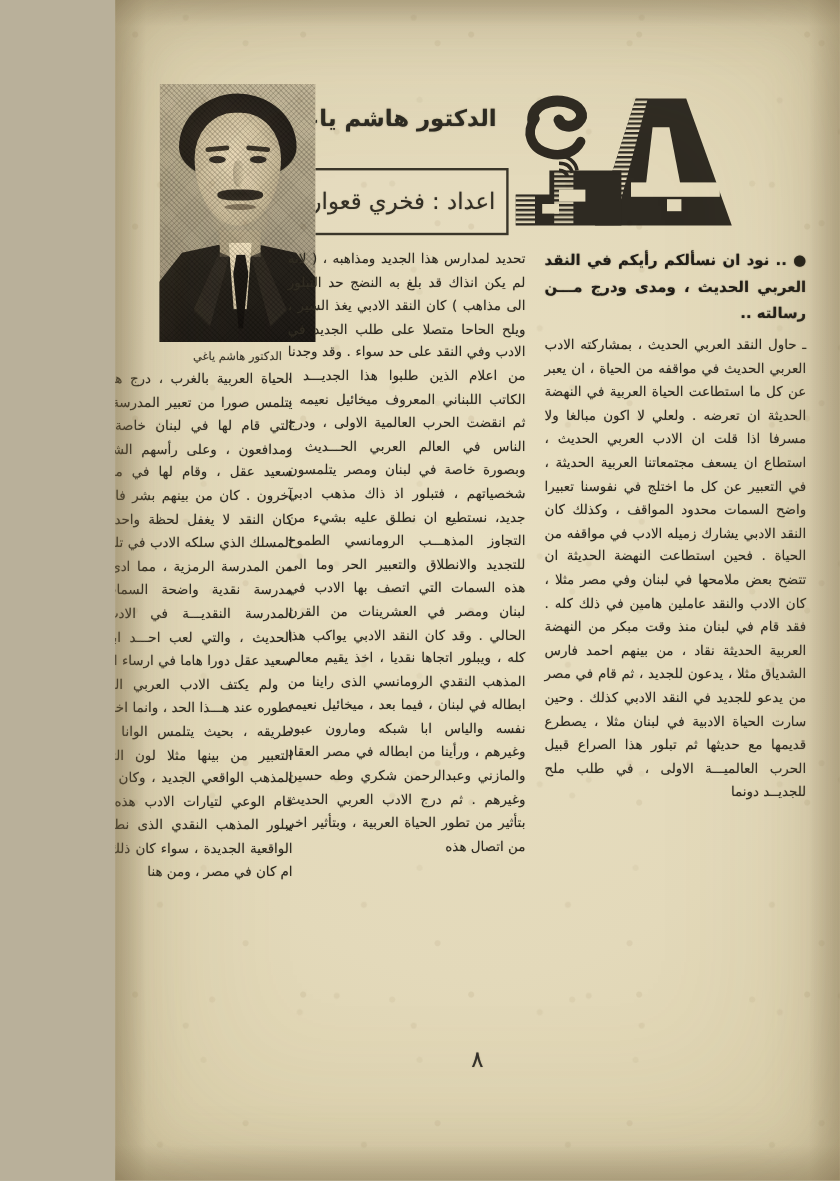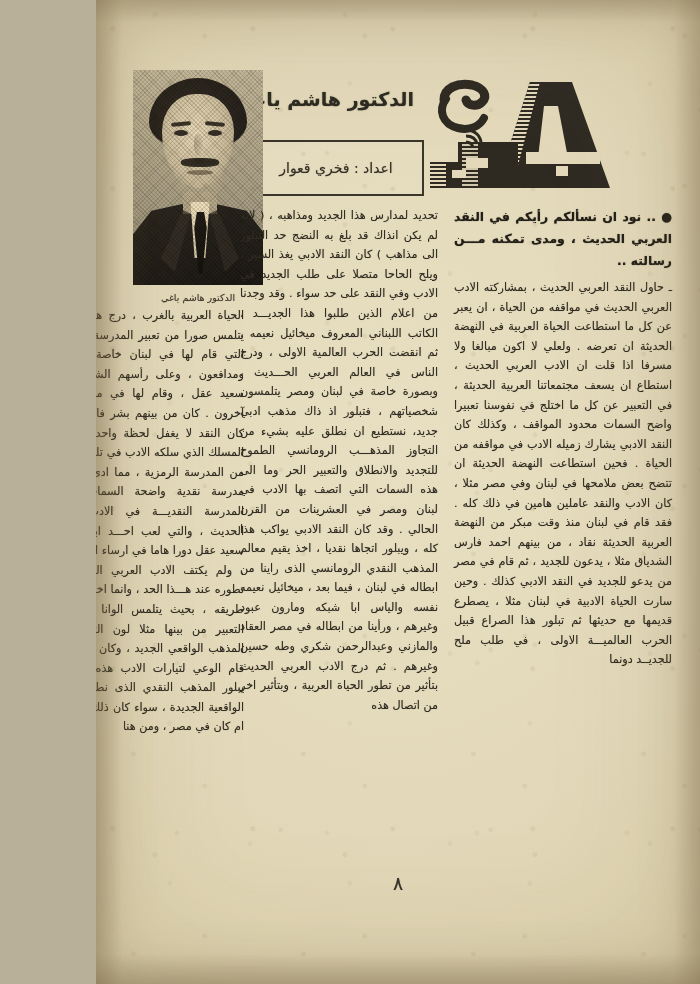--- a/index.html
+++ b/index.html
@@ -51,21 +51,21 @@
     text-shadow:0 0 1.3px rgba(60,52,30,.55);
   }
   .byline-box{
     position:absolute;right:276px;top:140px;
     width:172px;height:52px;
     border:2px solid #3a362a;
     display:flex;align-items:center;justify-content:center;
     background:rgba(233,224,196,.28);
   }
   .byline-box span{
-    font-size:14px;color:#332f25;letter-spacing:.3px;
+    font-size:19px;color:#332f25;letter-spacing:.3px;
     text-shadow:0 0 1px rgba(60,52,30,.45);
   }
   
   .photo-wrap{
     position:absolute;left:37px;top:70px;width:130px;
   }
   .photo{
     width:130px;height:215px;
     position:relative;overflow:hidden;
     background:#cfc6ae;
@@ -210,21 +210,21 @@
       <div class="nose"></div>
       <div class="stache"></div>
       <div class="mouth"></div>
       <div class="chin"></div>
       <div class="halftone"></div>
     </div>
     <div class="photo-caption">الدكتور هاشم ياغي</div>
   </div>
 
   <div class="col col-right">
-    <p class="q-lead">● .. نود ان نسألكم رأيكم في النقد العربي الحديث ، ومدى تمكنه مـــن رسالته .. </p>
+    <p class="q-lead">● .. نود ان نسألكم رأيكم في النقد العربي الحديث ، ومدى ودرج مـــن رسالته .. </p>
     <p>ـ حاول النقد العربي الحديث ، بمشاركته الادب العربي الحديث في مواقفه من الحياة ، ان يعبر عن كل ما استطاعت الحياة العربية في النهضة الحديثة ان تعرضه . ولعلي لا اكون مبالغا ولا مسرفا اذا قلت ان الادب العربي الحديث ، استطاع ان يسعف مجتمعاتنا العربية الحديثة ، في التعبير عن كل ما اختلج في نفوسنا تعبيرا واضح السمات محدود المواقف ، وكذلك كان النقد الادبي يشارك زميله الادب في مواقفه من الحياة . فحين استطاعت النهضة الحديثة ان تتضح بعض ملامحها في لبنان وفي مصر مثلا ، كان الادب والنقد عاملين هامين في ذلك كله . فقد قام في لبنان منذ وقت مبكر من النهضة العربية الحديثة نقاد ، من بينهم احمد فارس الشدياق مثلا ، يدعون للجديد ، ثم قام في مصر من يدعو للجديد في النقد الادبي كذلك . وحين سارت الحياة الادبية في لبنان مثلا ، يصطرع قديمها مع حديثها ثم تبلور هذا الصراع قبيل الحرب العالميـــة الاولى ، في طلب ملح للجديــد دونما</p>
   </div>
 
   <div class="col col-mid">
     <p>تحديد لمدارس هذا الجديد ومذاهبه ، ( لانه لم يكن انذاك قد بلغ به النضج حد التبلور الى مذاهب ) كان النقد الادبي يغذ السير ، ويلح الحاحا متصلا على طلب الجديد في الادب وفي النقد على حد سواء . وقد وجدنا من اعلام الذين طلبوا هذا الجديـــد ، الكاتب اللبناني المعروف ميخائيل نعيمه ، ثم انقضت الحرب العالمية الاولى ، ودرج الناس في العالم العربي الحـــديث ، وبصورة خاصة في لبنان ومصر يتلمسون شخصياتهم ، فتبلور اذ ذاك مذهب ادبي جديد، نستطيع ان نطلق عليه بشيء من التجاوز المذهـــب الرومانسي الطموح للتجديد والانطلاق والتعبير الحر وما الى هذه السمات التي اتصف بها الادب في لبنان ومصر في العشرينات من القرن الحالي . وقد كان النقد الادبي يواكب هذا كله ، ويبلور اتجاها نقديا ، اخذ يقيم معالم المذهب النقدي الرومانسي الذى راينا من ابطاله في لبنان ، فيما بعد ، ميخائيل نعيمه نفسه والياس ابا شبكه ومارون عبود وغيرهم ، ورأينا من ابطاله في مصر العقاد والمازني وعبدالرحمن شكري وطه حسين وغيرهم . ثم درج الادب العربي الحديث بتأثير من تطور الحياة العربية ، وبتأثير اخر من اتصال هذه</p>
   </div>
 
   <div class="col col-left">
     <p>الحياة العربية بالغرب ، درج هـــذا الادب يتلمس صورا من تعبير المدرسة الرمزية ، التي قام لها في لبنان خاصة مكافحون ومدافعون ، وعلى رأسهم الشاعر الناقد سعيد عقل ، وقام لها في مصر ابطال آخرون . كان من بينهم بشر فارس ، وقد كان النقد لا يغفل لحظة واحدة عن هذا المسلك الذي سلكه الادب في تلمسه صورا من المدرسة الرمزية ، مما ادى الى قيام مدرسة نقدية واضحة السمات ، هي المدرسة النقديـــة في الادب العربي الحديث ، والتي لعب احـــد ابطالها وهو سعيد عقل دورا هاما في ارساء اسس بنائها . ولم يكتف الادب العربي الحديث في تطوره عند هـــذا الحد ، وانما اخذ يسير في طريقه ، بحيث يتلمس الوانا اخرى من التعبير من بينها مثلا لون التعبير وفق المذهب الواقعي الجديد ، وكان النقد واعيا قام الوعي لتيارات الادب هذه ، فأخـــذ يبلور المذهب النقدي الذى نطلق عليـــه الواقعية الجديدة ، سواء كان ذلك في لبنان ام كان في مصر ، ومن هنا</p>
   </div>

